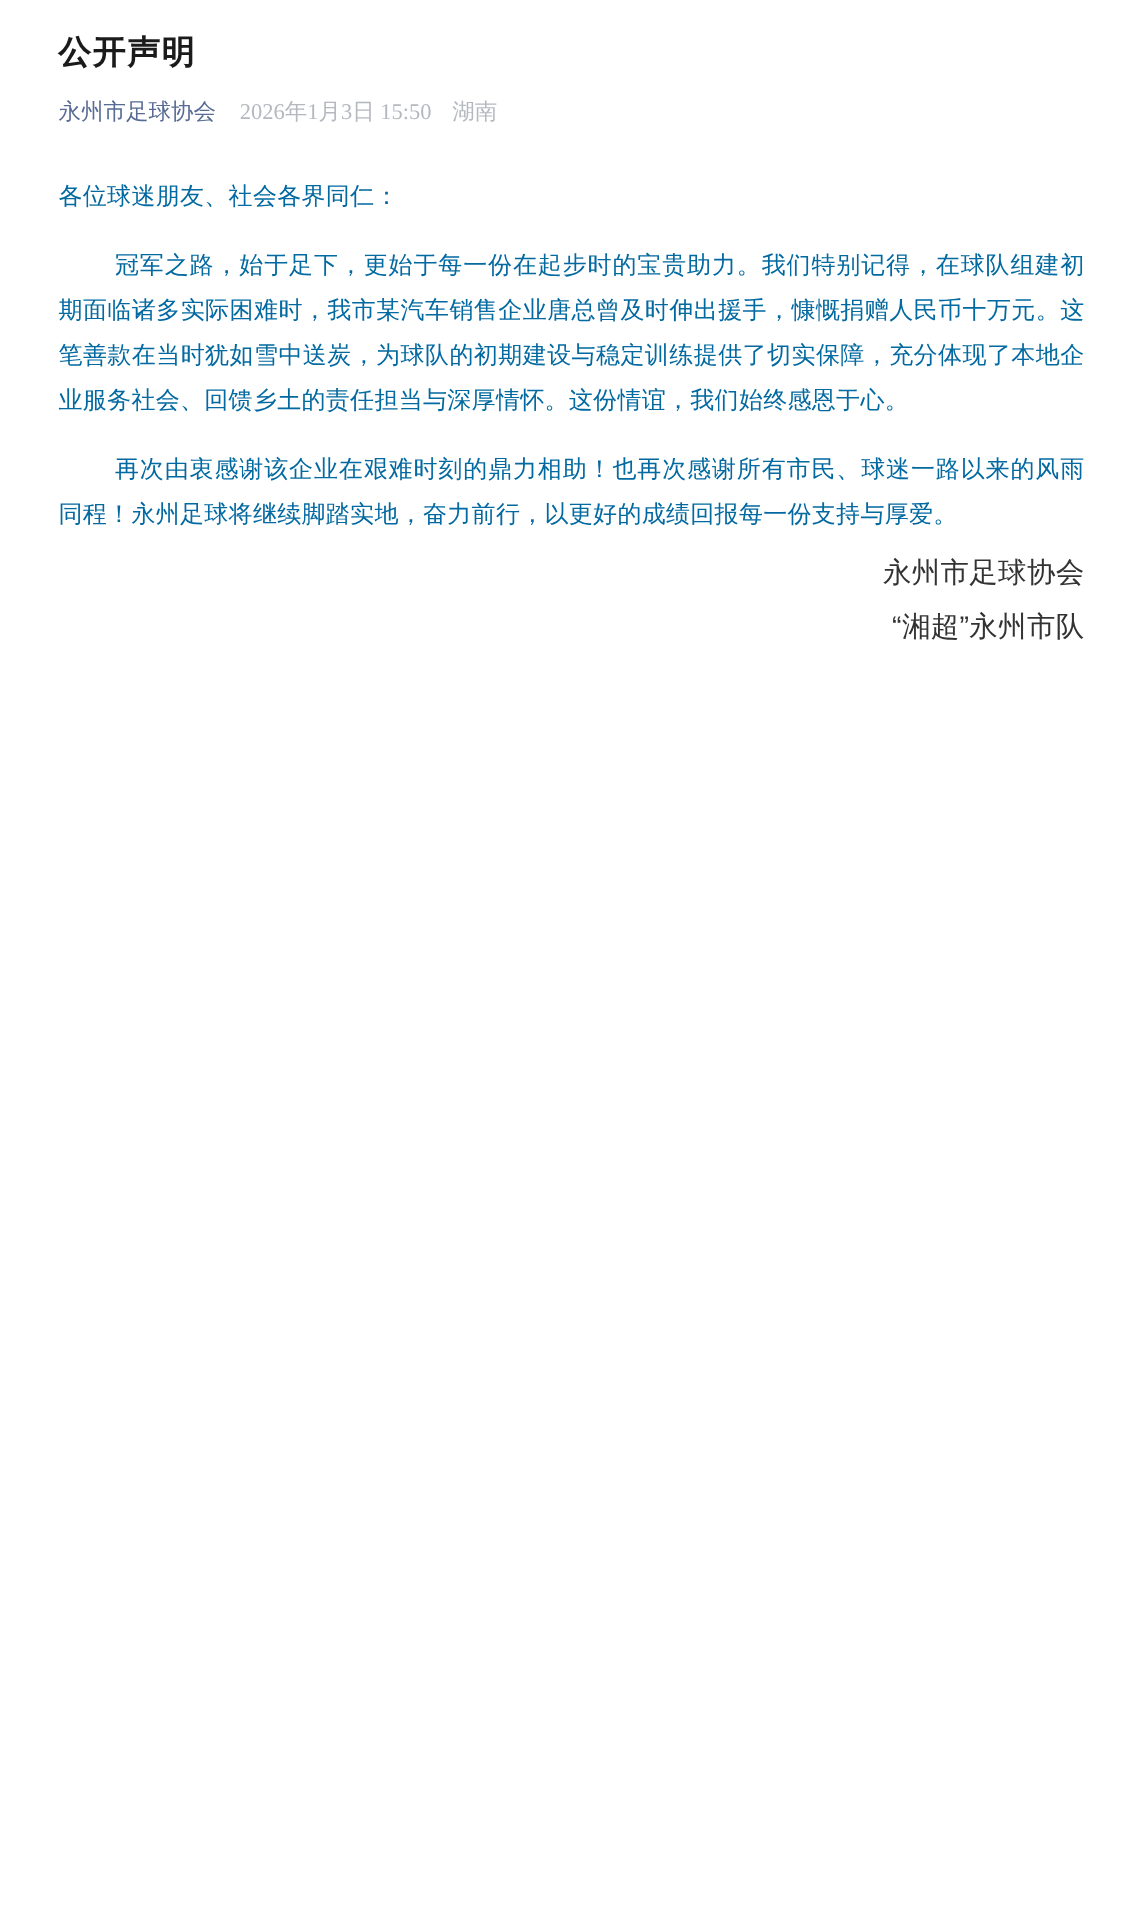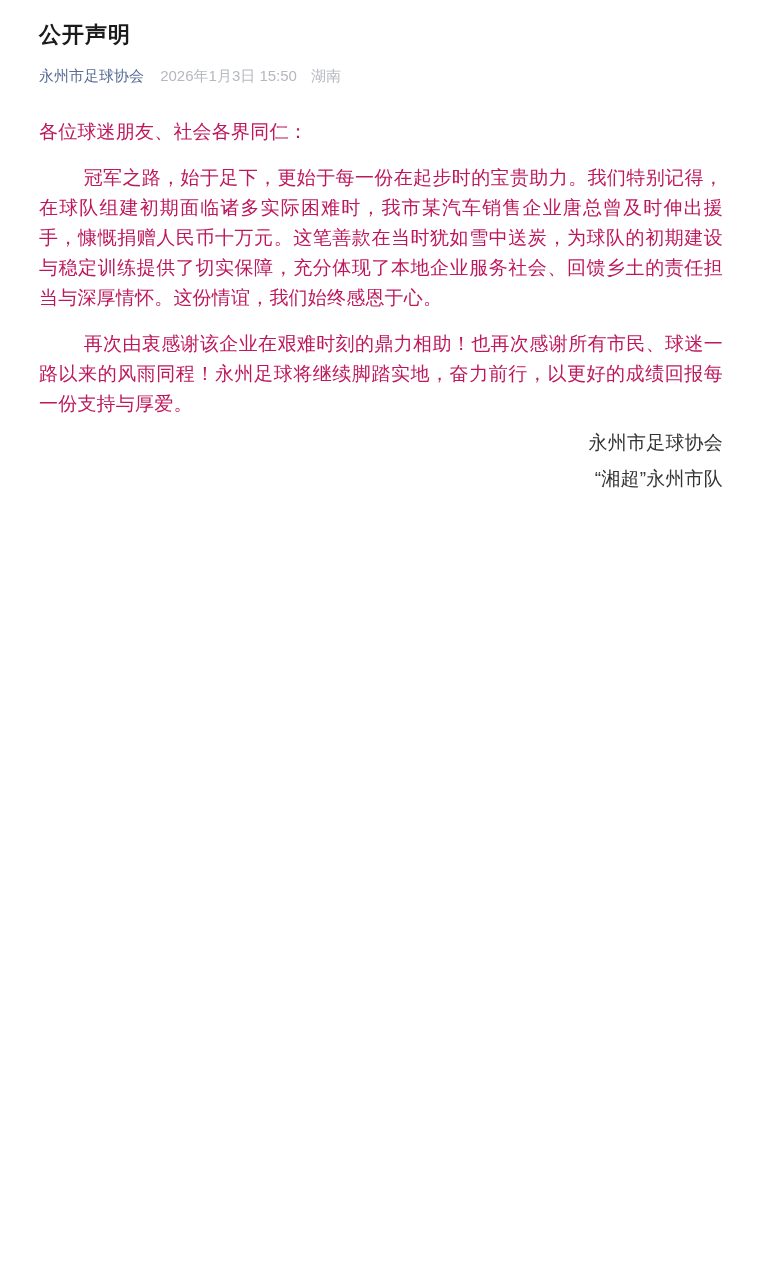--- a/index.html
+++ b/index.html
@@ -23,36 +23,37 @@
     line-height: 1.35;
     font-weight: 700;
     color: #1b1b1b;
     letter-spacing: 1px;
   }
   .byline {
     margin: 0 0 31px 0;
     font-size: 15px;
     line-height: 21px;
     white-space: nowrap;
+    font-family: Liberation Serif, serif;
   }
   .byline .account {
     color: #576b95;
     text-decoration: none;
     margin-right: 12px;
     cursor: pointer;
   }
   .byline .meta {
     color: #b5b8bf;
     margin-right: 10px;
   }
   .content p {
     margin: 16px 0 0 0;
-    font-size: 19px;
+    font-size: 16px;
     line-height: 30px;
-    color: #be185d;
+    color: #0369a1;
     text-align: justify;
     letter-spacing: 0.2px;
   }
   .content p.salutation {
     margin-top: 0;
     text-indent: 0;
   }
   .content p.para,
   .content p.closing {
     text-indent: 2.35em;

